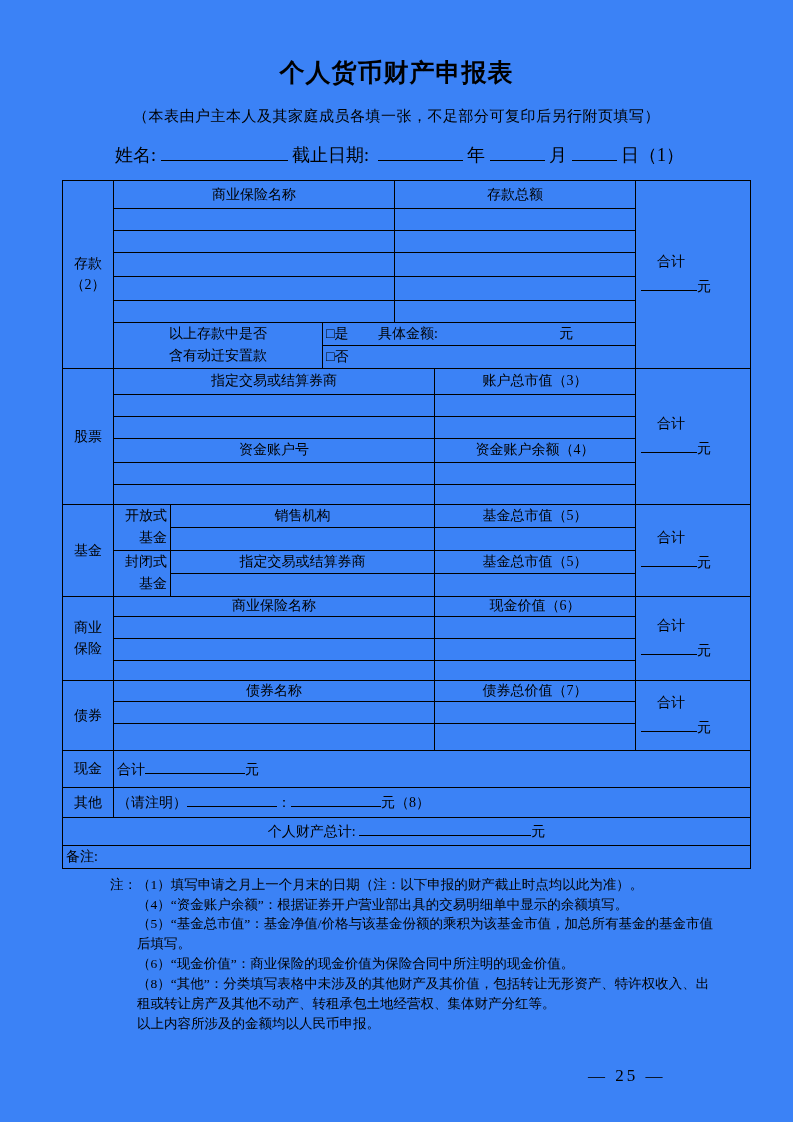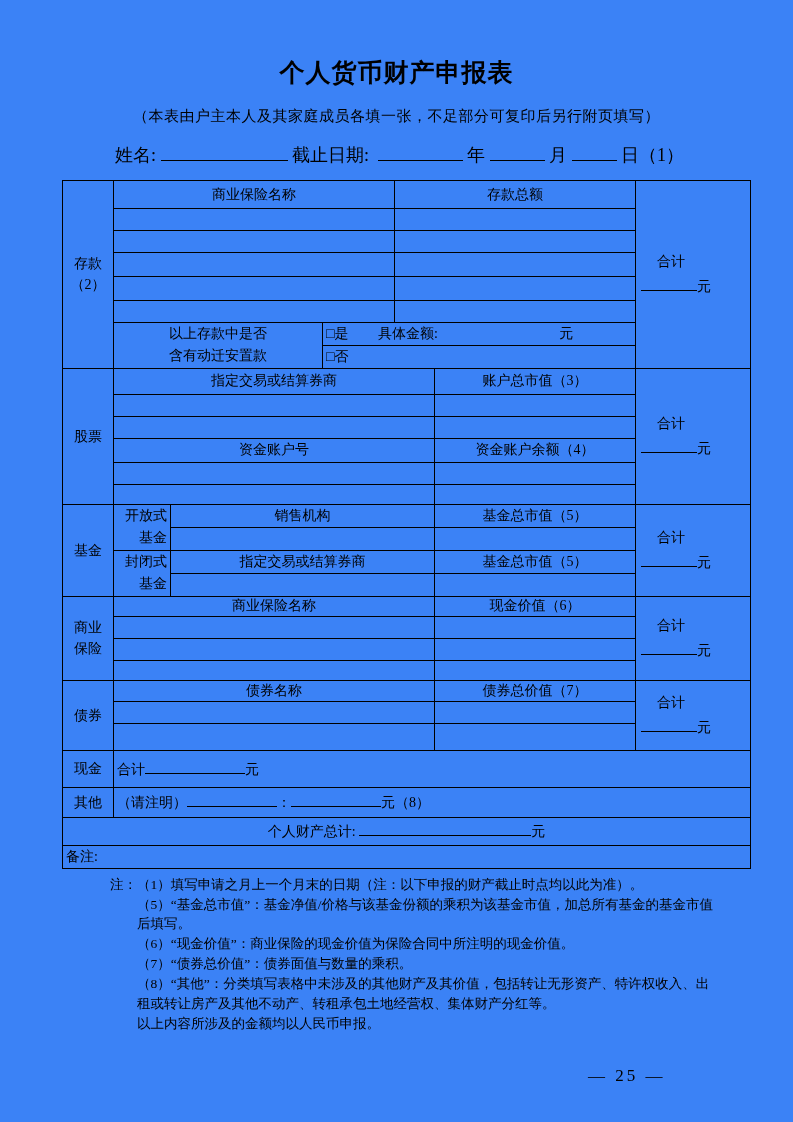--- a/index.html
+++ b/index.html
@@ -322,23 +322,23 @@
         <span>备注:</span>
       </td>
     </tr>
   </tbody>
     </table>
 
   <div class="notes">
     <span class="notes-label">注：</span>
     <div class="notes-body">
       <p>（1）填写申请之月上一个月末的日期（注：以下申报的财产截止时点均以此为准）。</p>
+      <p>（4）“资金账户余额”：根据证券开户营业部出具的交易明细单中显示的余额填写。</p>
       <p>（5）“基金总市值”：基金净值/价格与该基金份额的乘积为该基金市值，加总所有基金的基金市值后填写。</p>
       <p>（6）“现金价值”：商业保险的现金价值为保险合同中所注明的现金价值。</p>
-      <p>（7）“债券总价值”：债券面值与数量的乘积。</p>
       <p>（8）“其他”：分类填写表格中未涉及的其他财产及其价值，包括转让无形资产、特许权收入、出租或转让房产及其他不动产、转租承包土地经营权、集体财产分红等。</p>
       <p>以上内容所涉及的金额均以人民币申报。</p>
     </div>
   </div>
 
   <div class="page-number">— 25 —</div>
 
 </div>
 
 </body></html>

